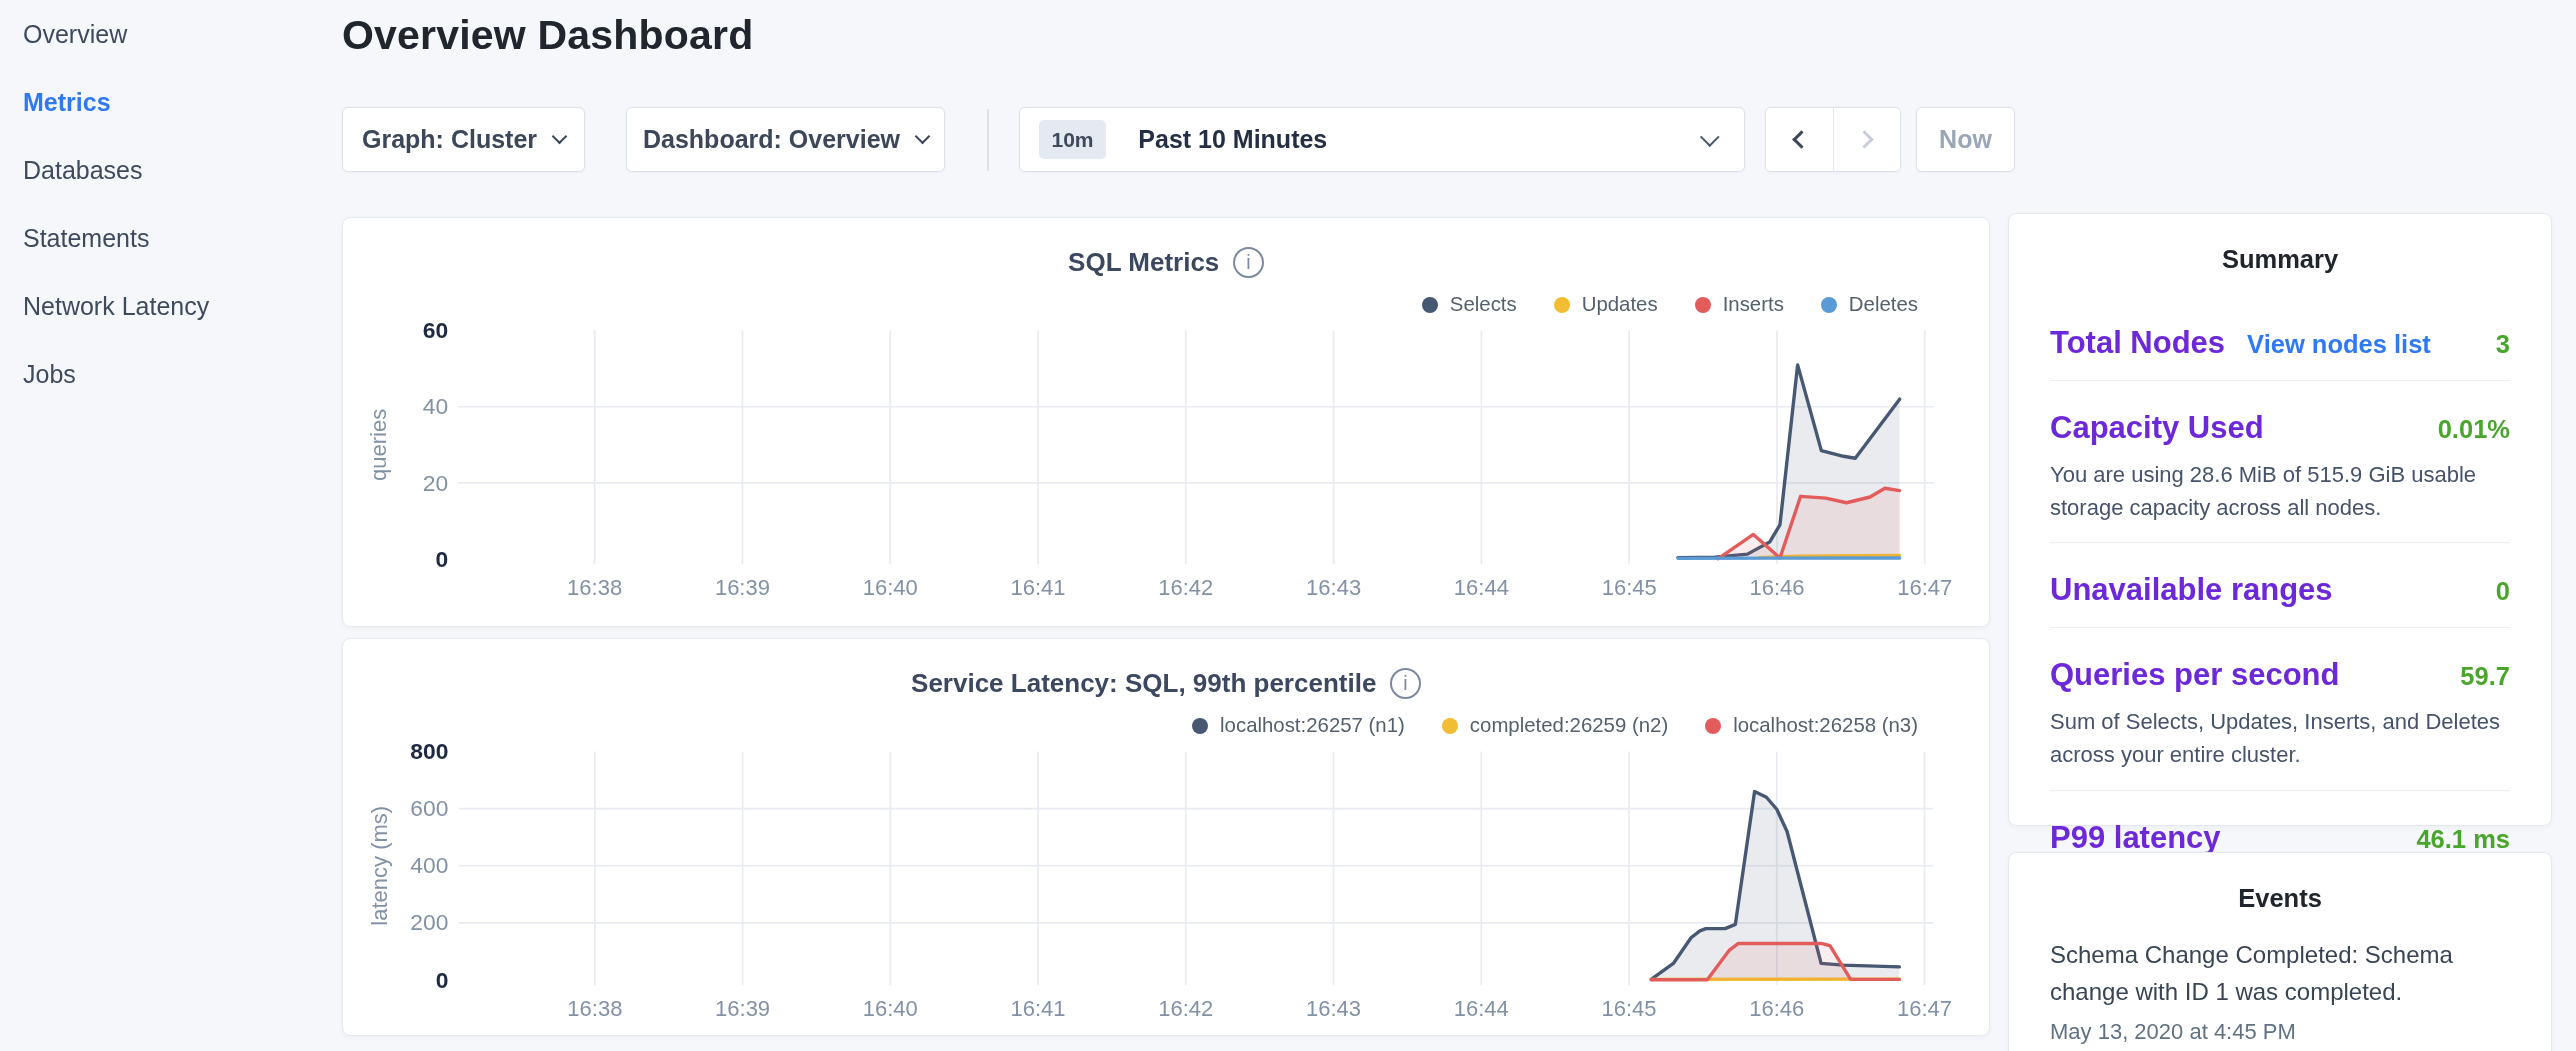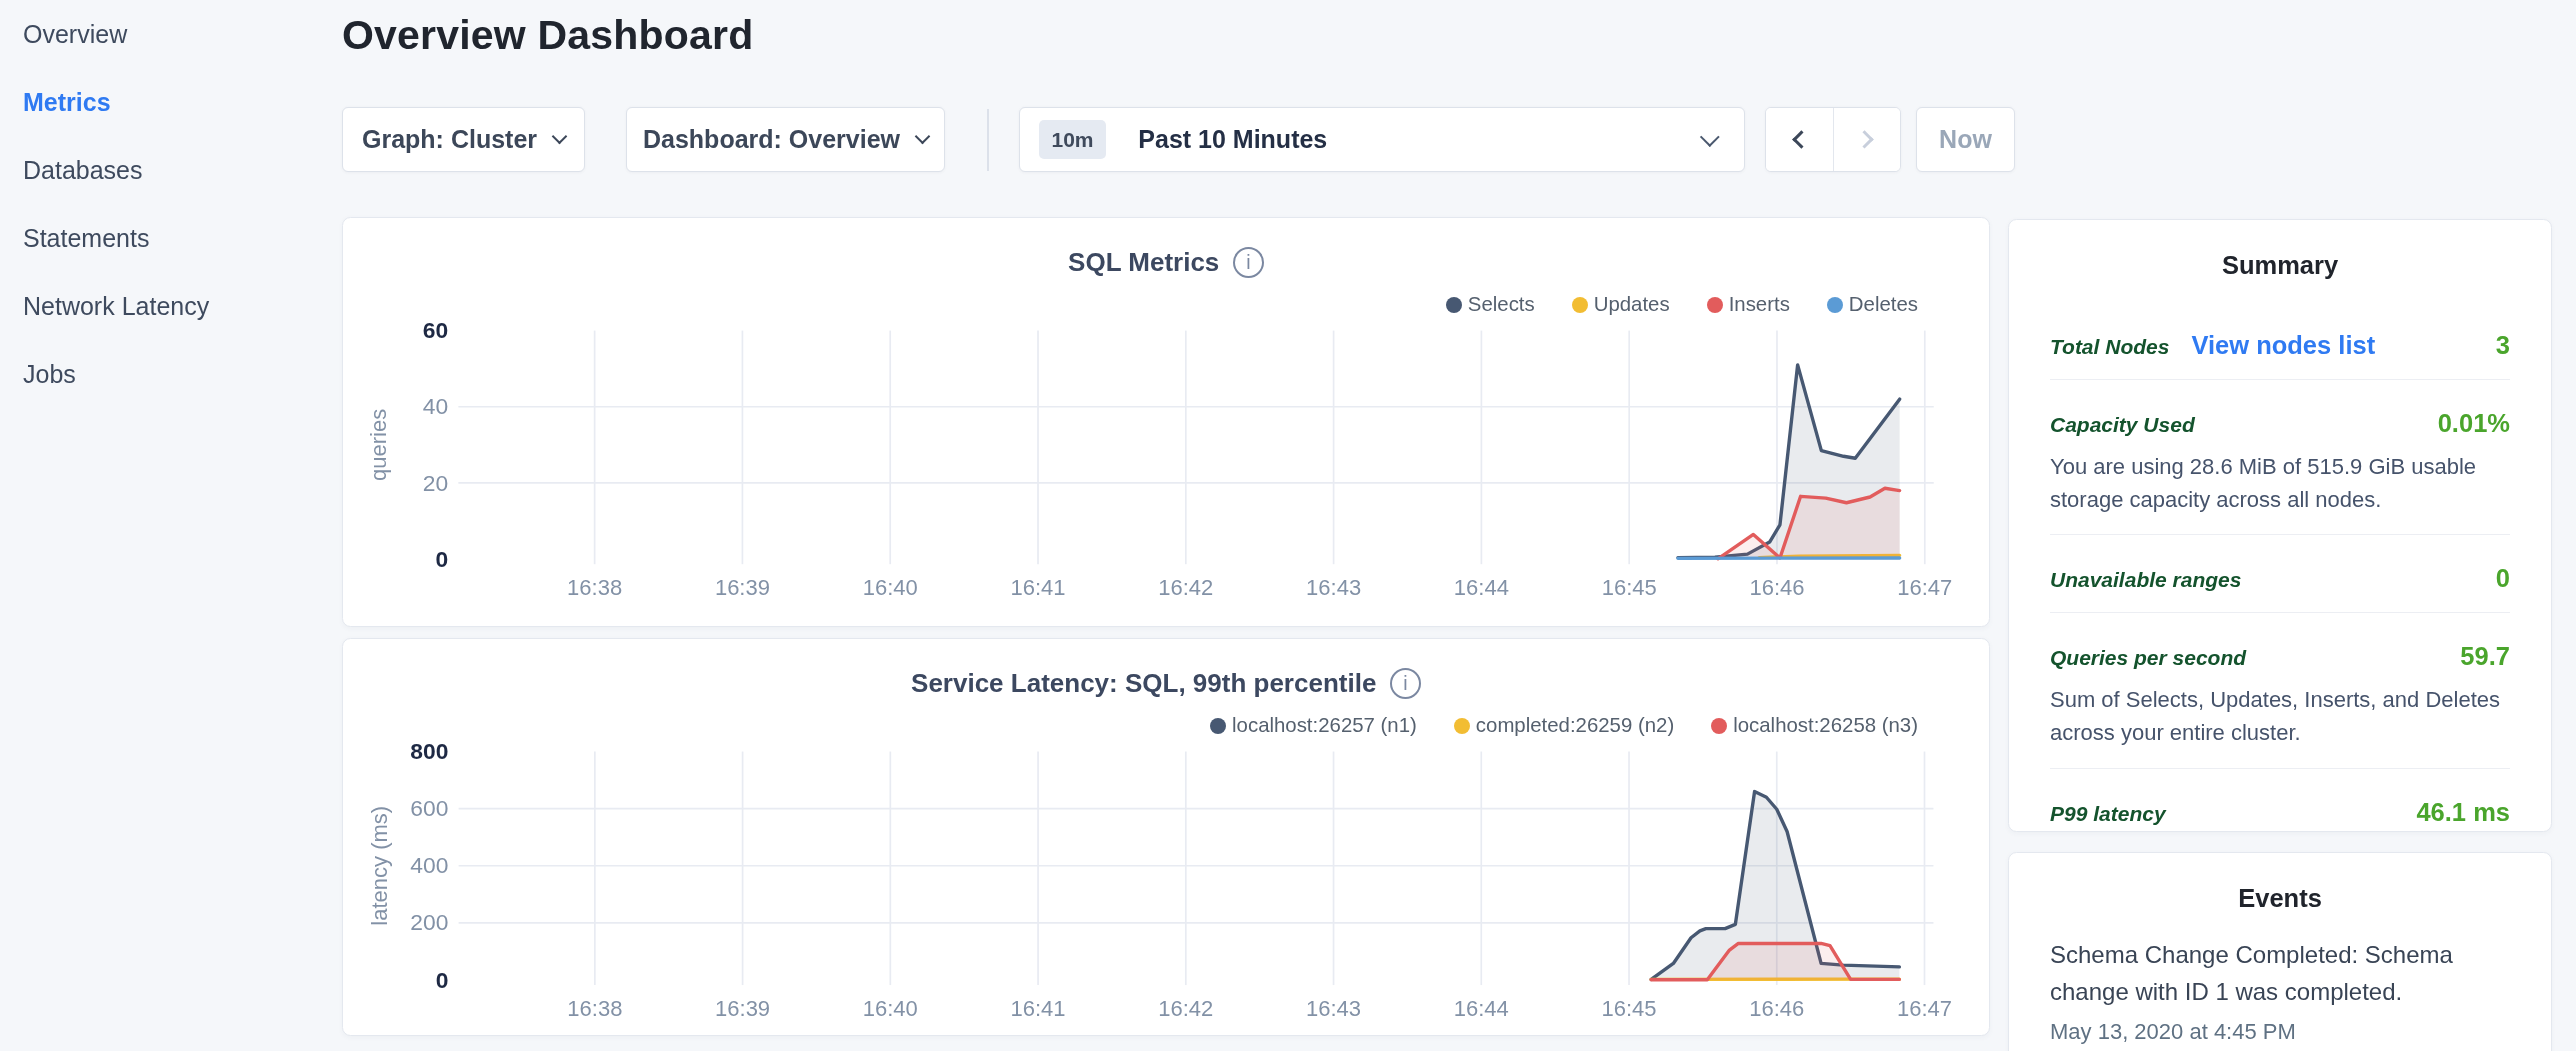--- a/index.html
+++ b/index.html
@@ -89,36 +89,36 @@
   .chart-title { font-size: 26px; font-weight: 700; color: #3c4860; }
   .info-icon {
     width: 31px; height: 31px; border: 2.1px solid #7b88a1; border-radius: 50%;
     display: inline-flex; align-items: center; justify-content: center;
     font-size: 19.6px; color: #7b88a1; font-weight: 500; cursor: pointer;
   }
   .legend {
     position: absolute; right: 71px; top: 75px;
     display: flex; align-items: center; gap: 37px;
   }
-  .legend-item { display: flex; align-items: center; gap: 6px; font-size: 20.4px; color: #55606e; }
+  .legend-item { display: flex; align-items: center; gap: 12px; font-size: 20.4px; color: #55606e; }
   .legend-dot { width: 16px; height: 16px; border-radius: 50%; }
   svg.plot { position: absolute; left: 0; top: 0; width: 100%; height: 100%; }
   svg.plot text { font-family: "Liberation Sans", "DejaVu Sans", sans-serif; }
 
   
-  .summary-panel { left: 2008px; top: 219px;  width: 544px; height: 613px; }
+  .summary-panel { left: 2008px; top: 213px;  width: 544px; height: 613px; }
   .events-panel  { left: 2008px; top: 852px; width: 544px; height: 272px; }
   .panel-title { text-align: center; font-size: 25.5px; font-weight: 700; color: #20242c; margin-top: 31px; }
 
   .sum-rows { position: absolute; left: 41px; right: 41px; top: 94px; }
   .sum-row { border-bottom: 1.7px solid #eceef3; padding: 29px 0 18.7px 0; }
   .sum-row:first-child { padding-top: 17px; }
   .sum-row:last-child { border-bottom: none; }
   .sum-main { display: flex; align-items: baseline; }
-  .sum-label { font-size: 21px; font-weight: 700; color: #14532d; font-style: italic; }
+  .sum-label { font-size: 31px; font-weight: 700; color: #6d28d9; }
   .sum-link { font-size: 25.5px; font-weight: 700; color: #2f7af2; margin-left: 22px; cursor: pointer; }
   .sum-value { margin-left: auto; font-size: 25.5px; font-weight: 700; color: #4aa52c; }
   .sum-desc { margin-top: 12px; font-size: 22px; line-height: 1.5; color: #46536b; }
 
   .event-list { position: absolute; left: 41px; right: 41px; top: 83px; }
   .event-text { font-size: 24px; line-height: 1.55; color: #394455; }
   .event-time { margin-top: 8.5px; font-size: 22px; color: #5f7183; }
 </style>
 </head>
 <body>

